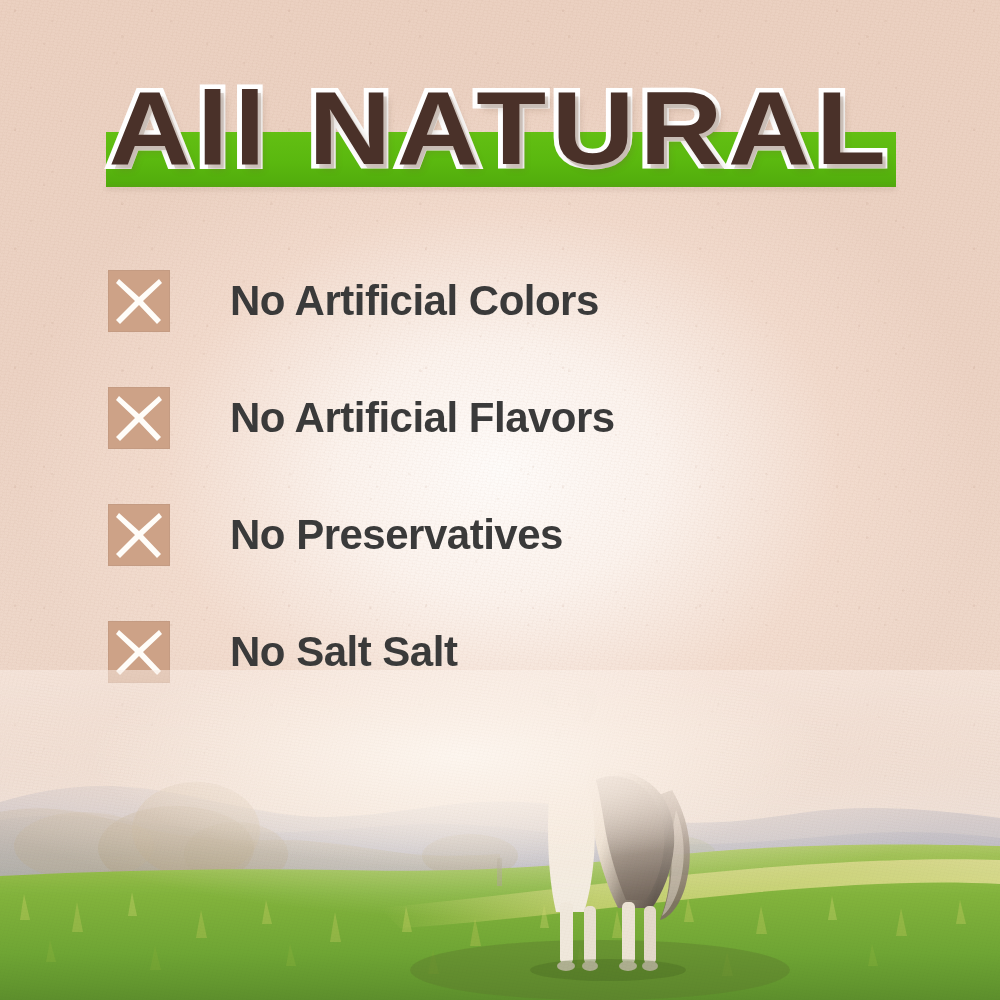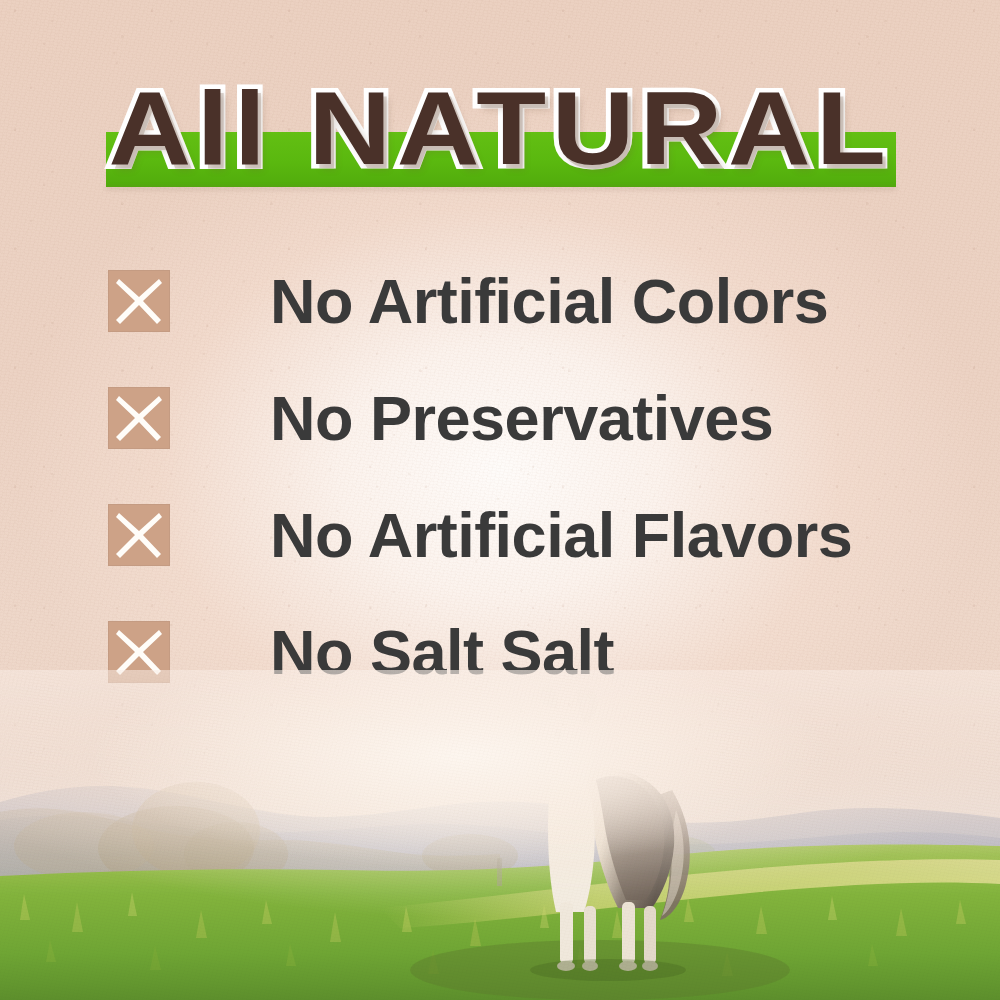--- a/index.html
+++ b/index.html
@@ -135,26 +135,25 @@
     display: block;
     width: 62px;
     height: 62px;
   }
   .claim-label {
     position: absolute;
     left: 122px;
     top: 0;
     font-family: "Liberation Sans", "DejaVu Sans", sans-serif;
     font-weight: bold;
-    font-size: 63px;
+    font-size: 42px;
     line-height: 86px;
     color: #3a3a3a;
     white-space: nowrap;
     letter-spacing: -0.5px;
-    margin-left: 40px;
   }
 
   
   .photo {
     position: absolute;
     left: 0;
     bottom: 0;
     width: 1000px;
     height: 330px;
     overflow: hidden;
@@ -217,30 +216,30 @@
       </div>
       <div class="claim-label">No Artificial Colors</div>
     </div>
 
     <div class="claim-row">
       <div class="claim-box">
         <svg viewBox="0 0 62 62" xmlns="http://www.w3.org/2000/svg" aria-hidden="true">
           <path d="M11 9 L31 27 L51 9 L54 13 L35 31 L53 50 L49 54 L31 35 L12 54 L8 50 L27 31 L8 13 Z" fill="#fffdf9"></path>
         </svg>
       </div>
-      <div class="claim-label">No Preservatives</div>
+      <div class="claim-label">No Artificial Flavors</div>
     </div>
 
     <div class="claim-row">
       <div class="claim-box">
         <svg viewBox="0 0 62 62" xmlns="http://www.w3.org/2000/svg" aria-hidden="true">
           <path d="M11 9 L31 27 L51 9 L54 13 L35 31 L53 50 L49 54 L31 35 L12 54 L8 50 L27 31 L8 13 Z" fill="#fffdf9"></path>
         </svg>
       </div>
-      <div class="claim-label">No Artificial Flavors</div>
+      <div class="claim-label">No Preservatives</div>
     </div>
 
     <div class="claim-row">
       <div class="claim-box">
         <svg viewBox="0 0 62 62" xmlns="http://www.w3.org/2000/svg" aria-hidden="true">
           <path d="M11 9 L31 27 L51 9 L54 13 L35 31 L53 50 L49 54 L31 35 L12 54 L8 50 L27 31 L8 13 Z" fill="#fffdf9"></path>
         </svg>
       </div>
       <div class="claim-label">No Salt Salt</div>
     </div>

